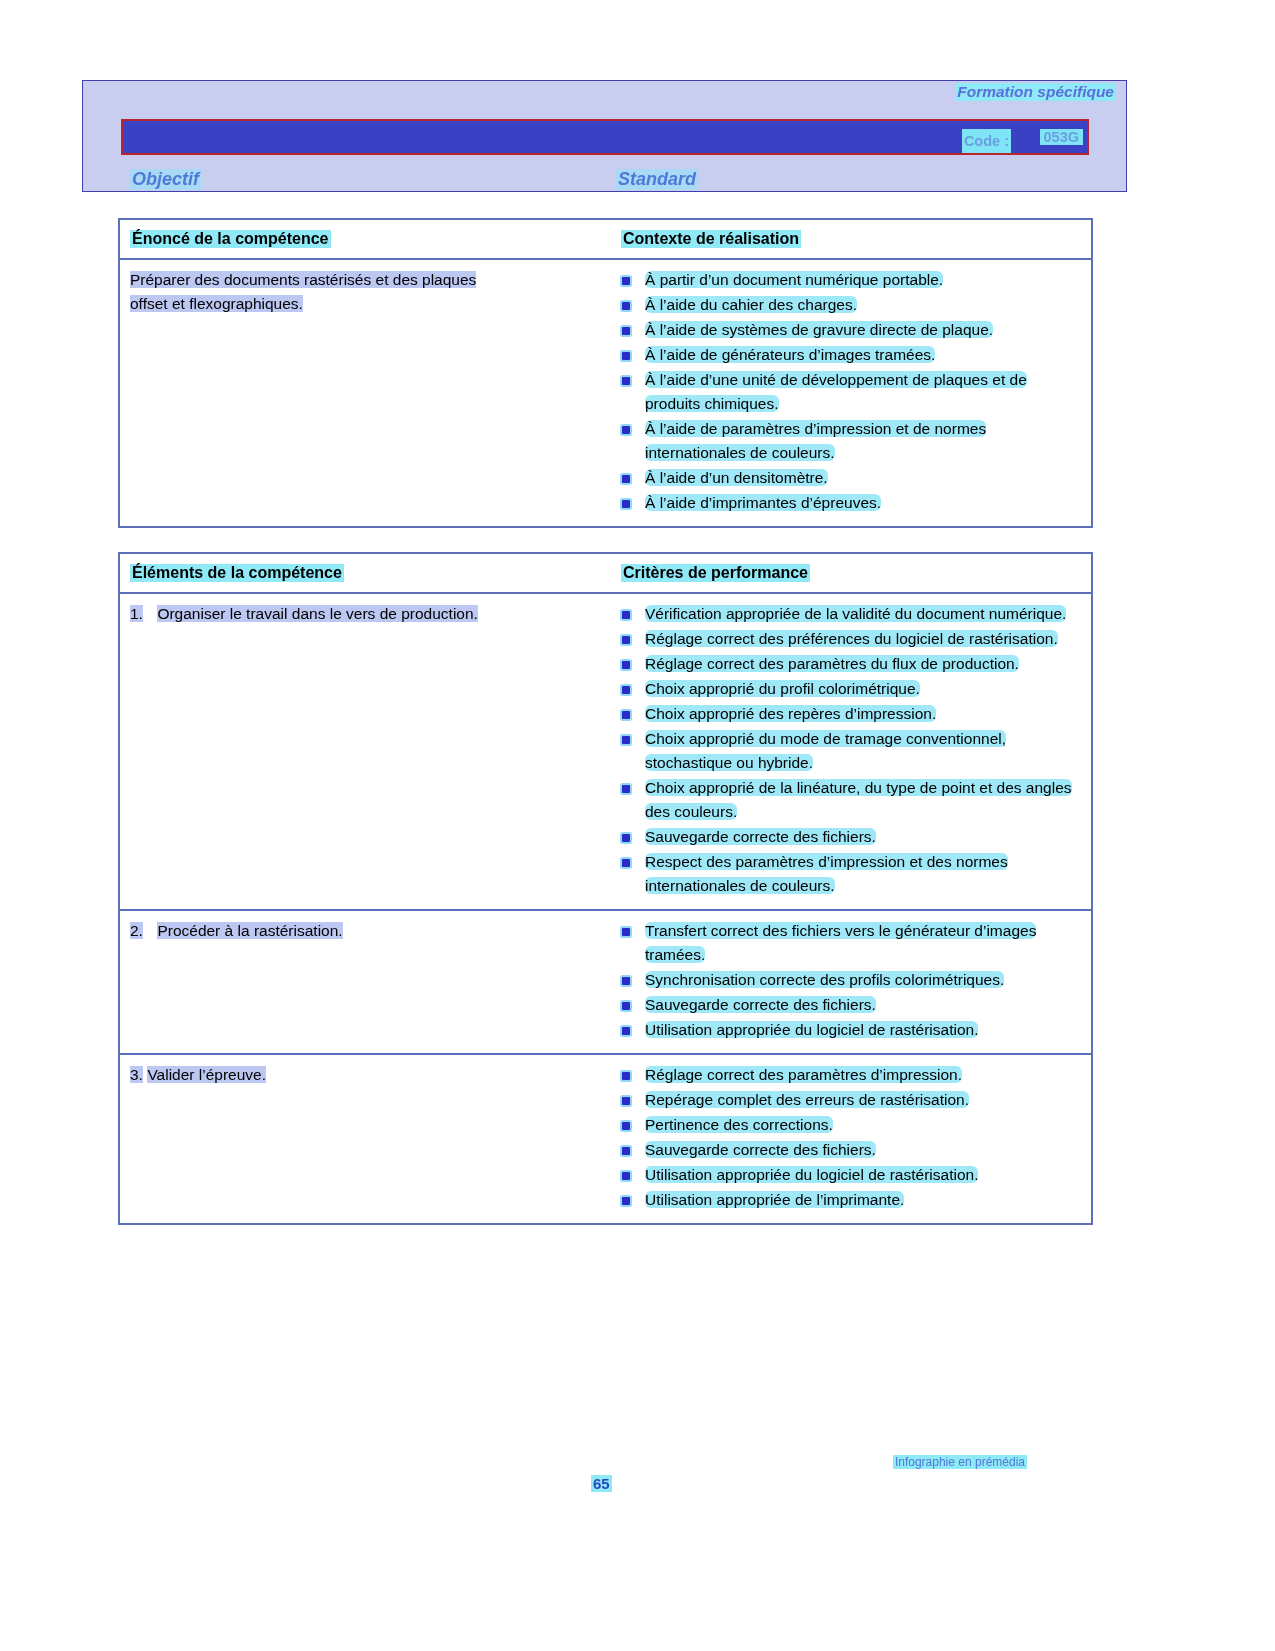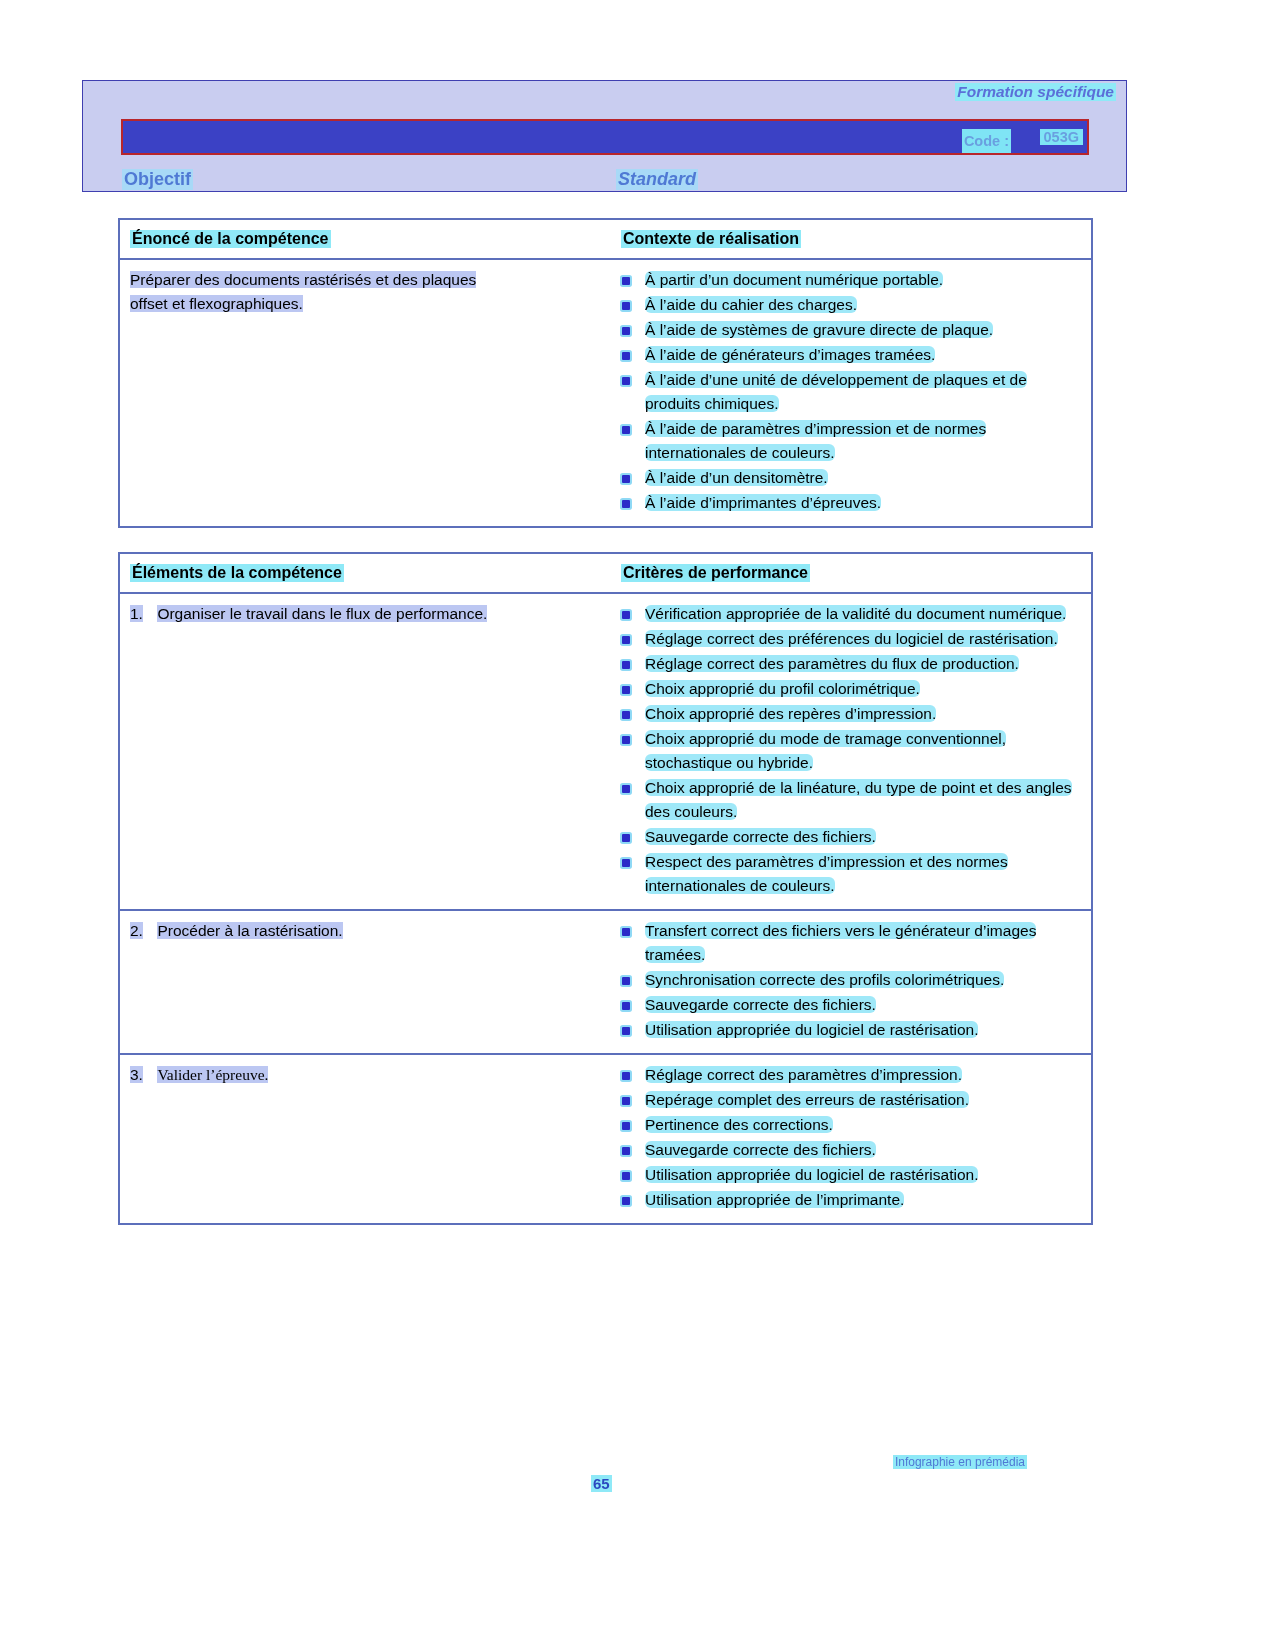--- a/index.html
+++ b/index.html
@@ -71,23 +71,24 @@
     top: 8px;
     font-size: 14.5px;
     font-weight: bold;
     color: #6a9fe0;
     background: #7fe4f5;
     padding: 0 4px;
     white-space: nowrap;
   }
   .objectif-label {
     position: absolute;
-    left: 39px;
+    left: 47px;
     top: 88px;
     font-size: 18px;
+    font-style: italic;
     font-weight: bold;
     color: #4f79d4;
     background: #a8d9f7;
     padding: 0 2px;
   }
   .standard-label {
     position: absolute;
     left: 533px;
     top: 88px;
     font-size: 18px;
@@ -272,21 +273,21 @@
         <span class="head-text">Éléments de la compétence</span>
       </div>
       <div class="cell-right">
         <span class="head-text">Critères de performance</span>
       </div>
     </div>
 
     <div class="row">
       <div class="col-left">
         <span class="left-num">1.</span>
-        <span class="left-line" style="margin-left:10px;">Organiser le travail dans le flux de performance.</span>
+        <span class="left-line" style="margin-left:10px;">Organiser le travail dans le vers de production.</span>
       </div>
       <div class="col-right">
         <ul class="bullets">
           <li class="sel"><span class="btxt">Vérification appropriée de la validité du document numérique.</span></li>
           <li class="sel"><span class="btxt">Réglage correct des préférences du logiciel de rastérisation.</span></li>
           <li class="sel"><span class="btxt">Réglage correct des paramètres du flux de production.</span></li>
           <li class="sel"><span class="btxt">Choix approprié du profil colorimétrique.</span></li>
           <li class="sel"><span class="btxt">Choix approprié des repères d’impression.</span></li>
           <li class="sel"><span class="btxt">Choix approprié du mode de tramage conventionnel, stochastique ou hybride.</span></li>
           <li class="sel"><span class="btxt">Choix approprié de la linéature, du type de point et des angles des couleurs.</span></li>
@@ -307,21 +308,21 @@
           <li class="sel"><span class="btxt">Synchronisation correcte des profils colorimétriques.</span></li>
           <li class="sel"><span class="btxt">Sauvegarde correcte des fichiers.</span></li>
           <li class="sel"><span class="btxt">Utilisation appropriée du logiciel de rastérisation.</span></li>
         </ul>
       </div>
     </div>
 
     <div class="row">
       <div class="col-left">
         <span class="left-num">3.</span>
-        <span class="left-line" style="margin-left:10px;font-family:Liberation Serif, serif;">Valider l’épreuve.</span>
+        <span class="left-line" style="">Valider l’épreuve.</span>
       </div>
       <div class="col-right">
         <ul class="bullets">
           <li class="sel"><span class="btxt">Réglage correct des paramètres d’impression.</span></li>
           <li class="sel"><span class="btxt">Repérage complet des erreurs de rastérisation.</span></li>
           <li class="sel"><span class="btxt">Pertinence des corrections.</span></li>
           <li class="sel"><span class="btxt">Sauvegarde correcte des fichiers.</span></li>
           <li class="sel"><span class="btxt">Utilisation appropriée du logiciel de rastérisation.</span></li>
           <li class="sel"><span class="btxt">Utilisation appropriée de l’imprimante.</span></li>
         </ul>

